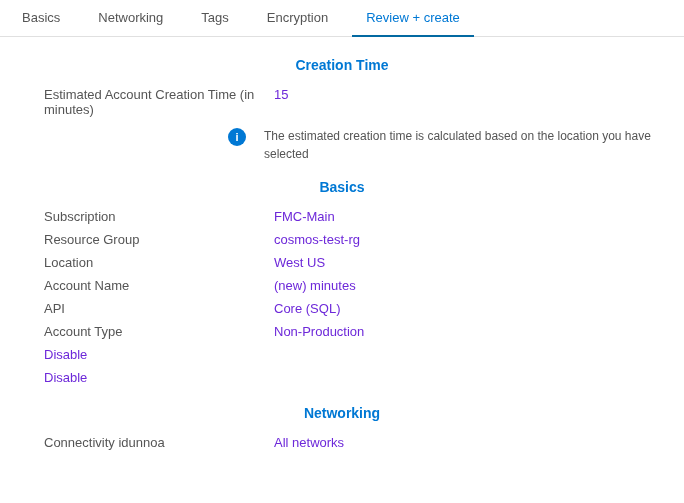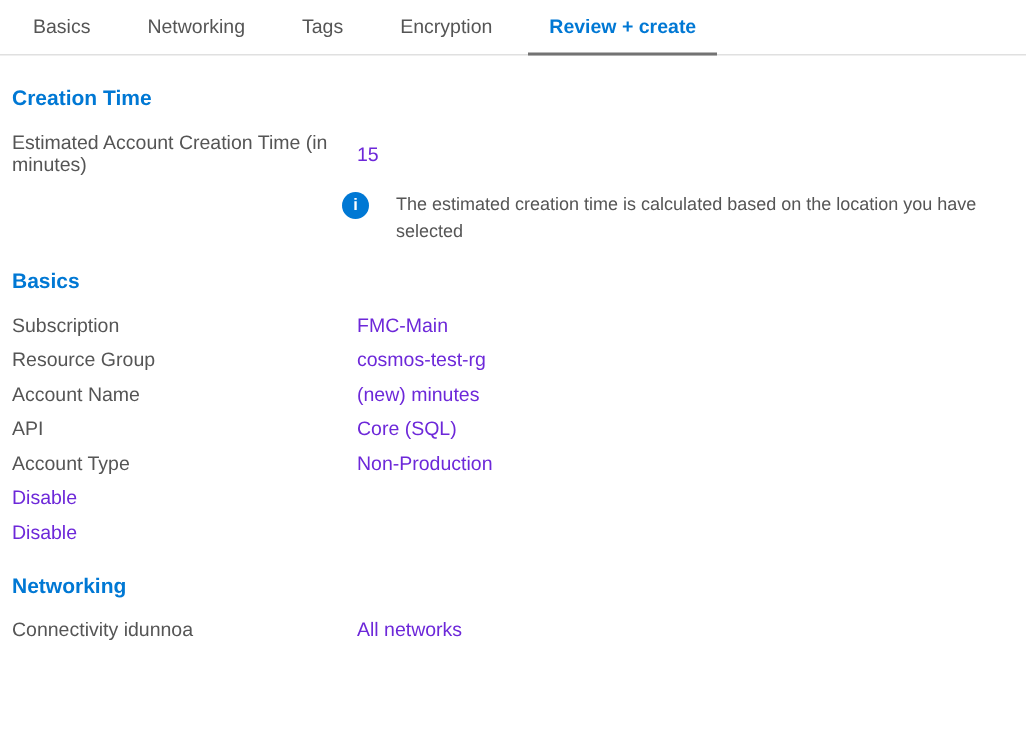--- a/index.html
+++ b/index.html
@@ -22,43 +22,45 @@
       padding: 10px 14px;
       cursor: pointer;
       font-size: 13px;
       color: #555;
       border-bottom: 2px solid transparent;
       margin-bottom: -1px;
       white-space: nowrap;
     }
     .tab.active {
       color: #0078d4;
-      border-bottom: 2px solid #737373;
-      font-weight: 700;
+      border-bottom: 2px solid #0369a1;
+      font-weight: 400;
     }
 
     
     .content {
       padding: 16px 8px;
     }
 
     
     .section-heading {
       color: #0078d4;
       font-size: 14px;
       font-weight: 600;
       margin-bottom: 10px;
       margin-top: 4px;
+      text-align: center;
     }
 
     
     .info-row {
       display: flex;
-      align-items: center;
+      align-items: flex-start;
       padding: 4px 0;
+      margin-left: 36px;
     }
     .info-label {
       width: 220px;
       min-width: 220px;
       color: #555;
       font-size: 13px;
     }
     .info-value {
       color: #6d28d9;
       font-size: 13px;
@@ -132,20 +134,24 @@
 
     <div class="info-row">
       <div class="info-label">Subscription</div>
       <div class="info-value">FMC-Main</div>
     </div>
     <div class="info-row">
       <div class="info-label">Resource Group</div>
       <div class="info-value">cosmos-test-rg</div>
     </div>
     <div class="info-row">
+      <div class="info-label">Location</div>
+      <div class="info-value">West US</div>
+    </div>
+    <div class="info-row">
       <div class="info-label">Account Name</div>
       <div class="info-value">(new) minutes</div>
     </div>
     <div class="info-row">
       <div class="info-label">API</div>
       <div class="info-value">Core (SQL)</div>
     </div>
     <div class="info-row">
       <div class="info-label">Account Type</div>
       <div class="info-value">Non-Production</div>

